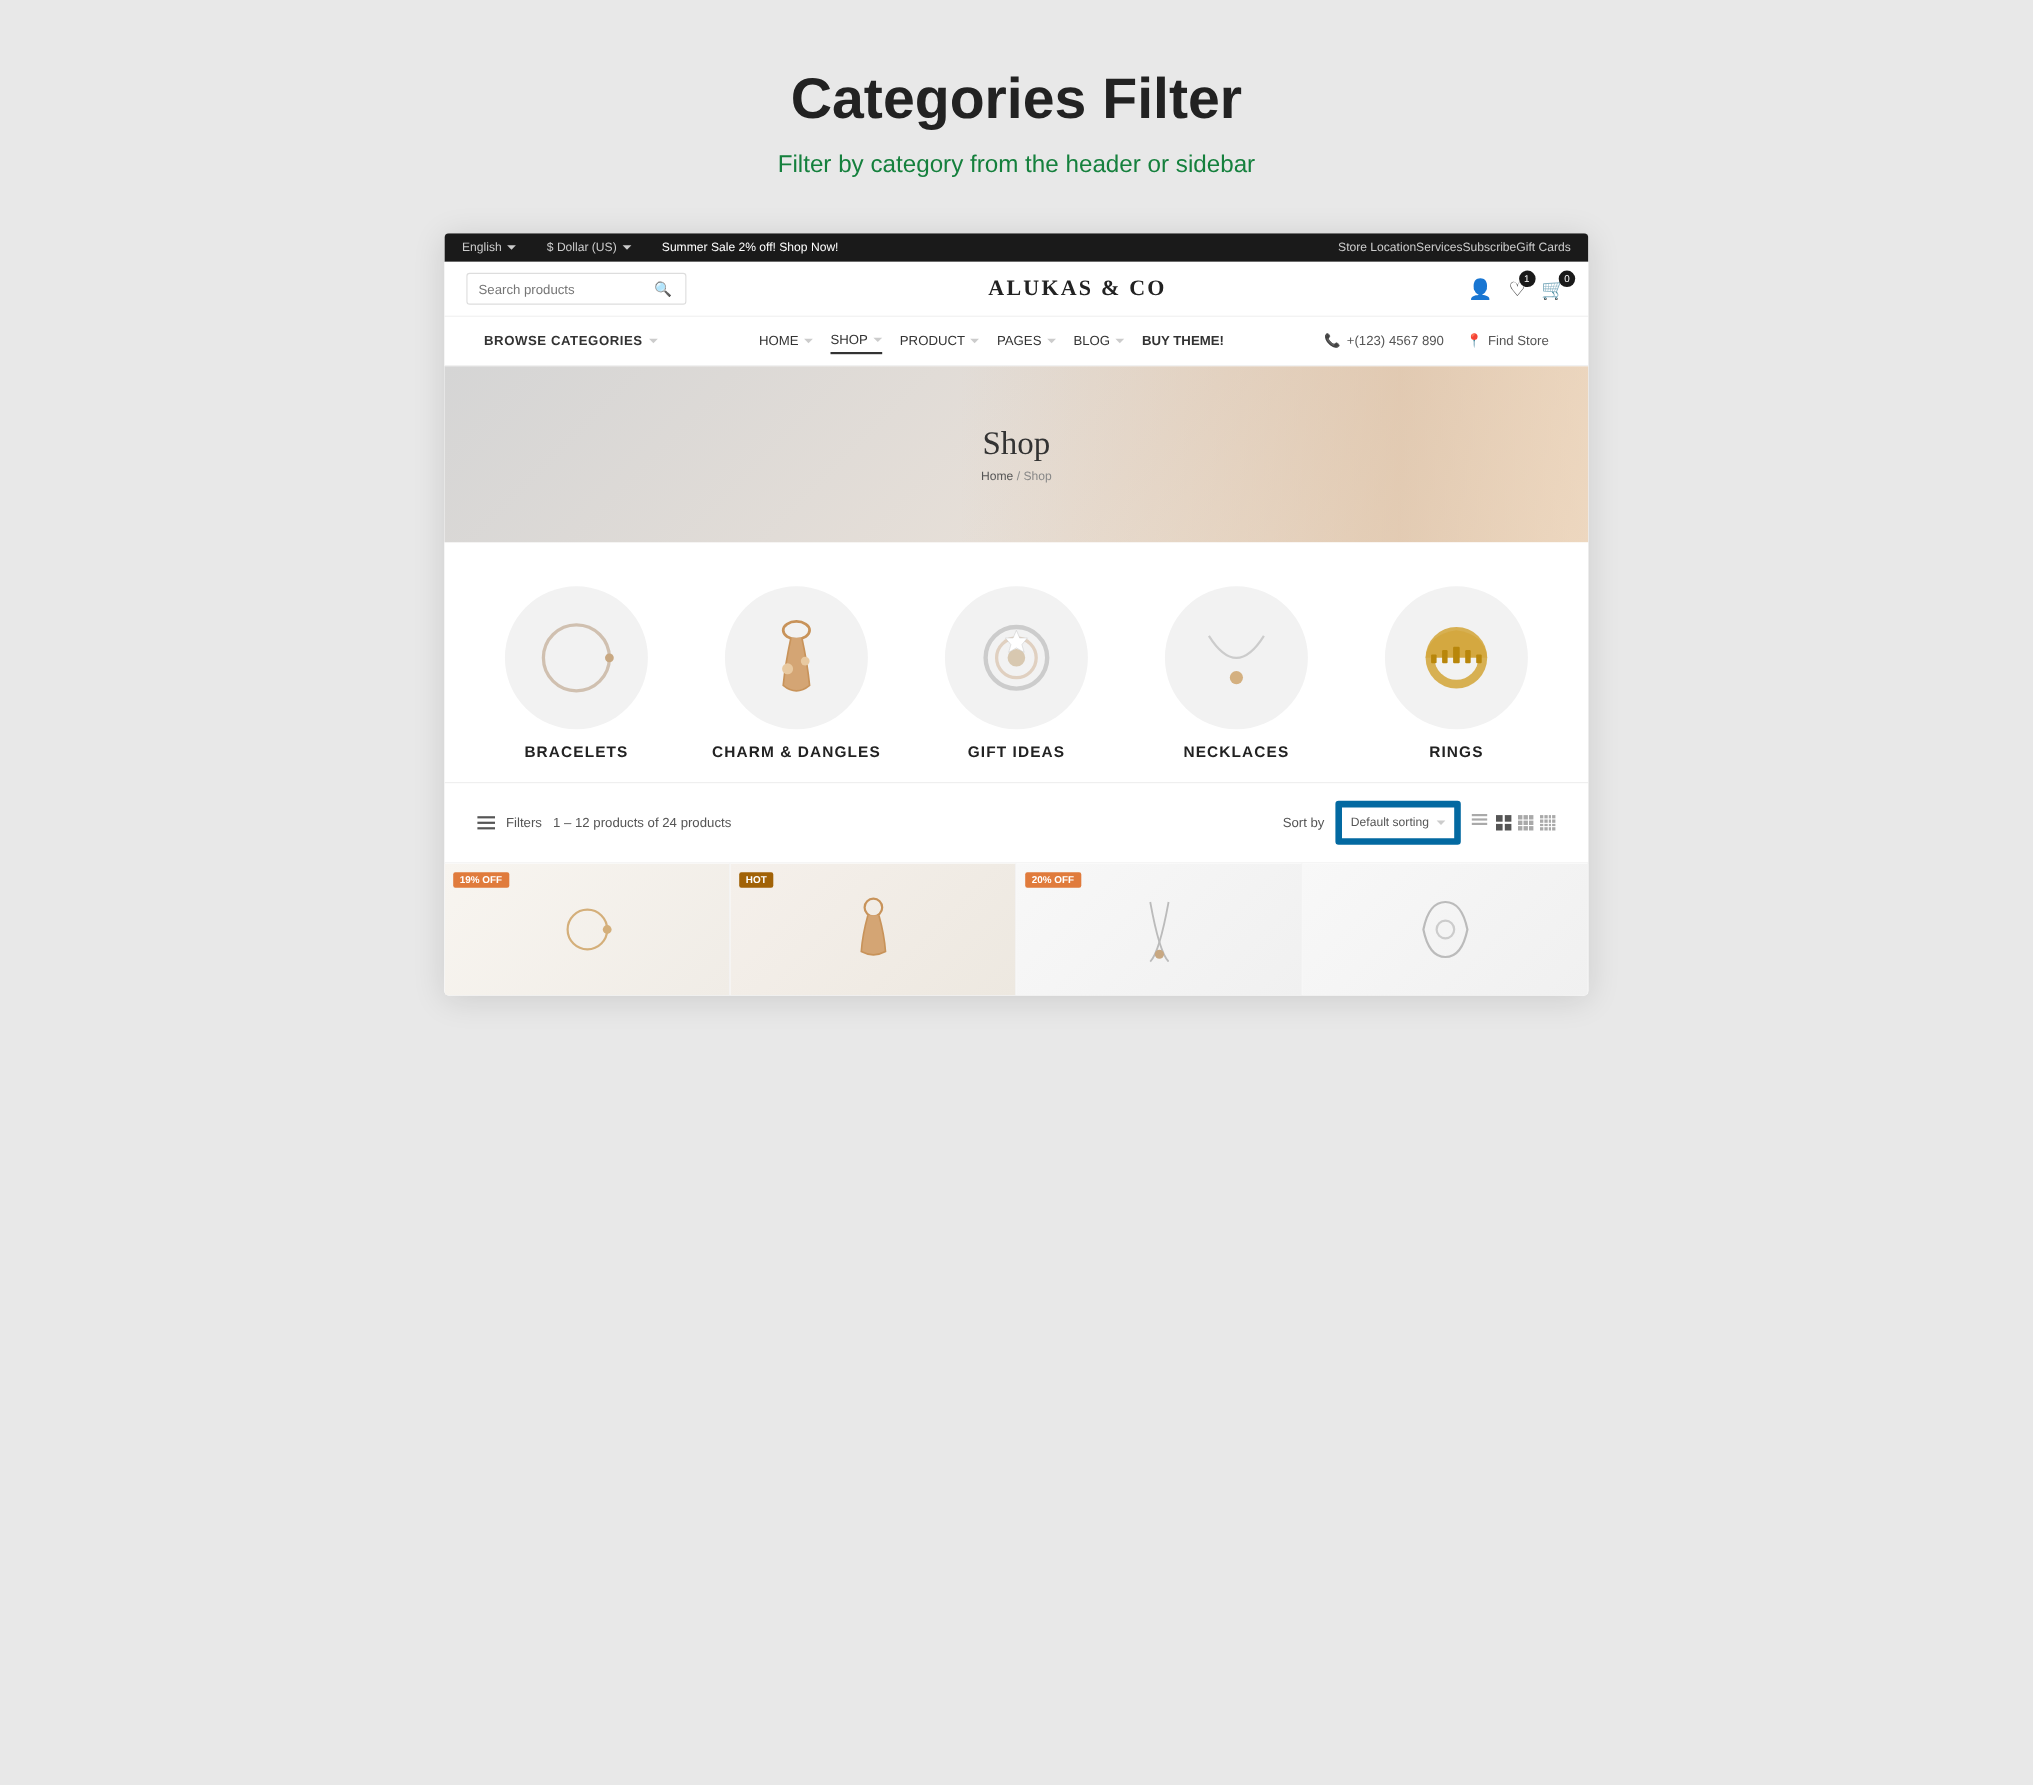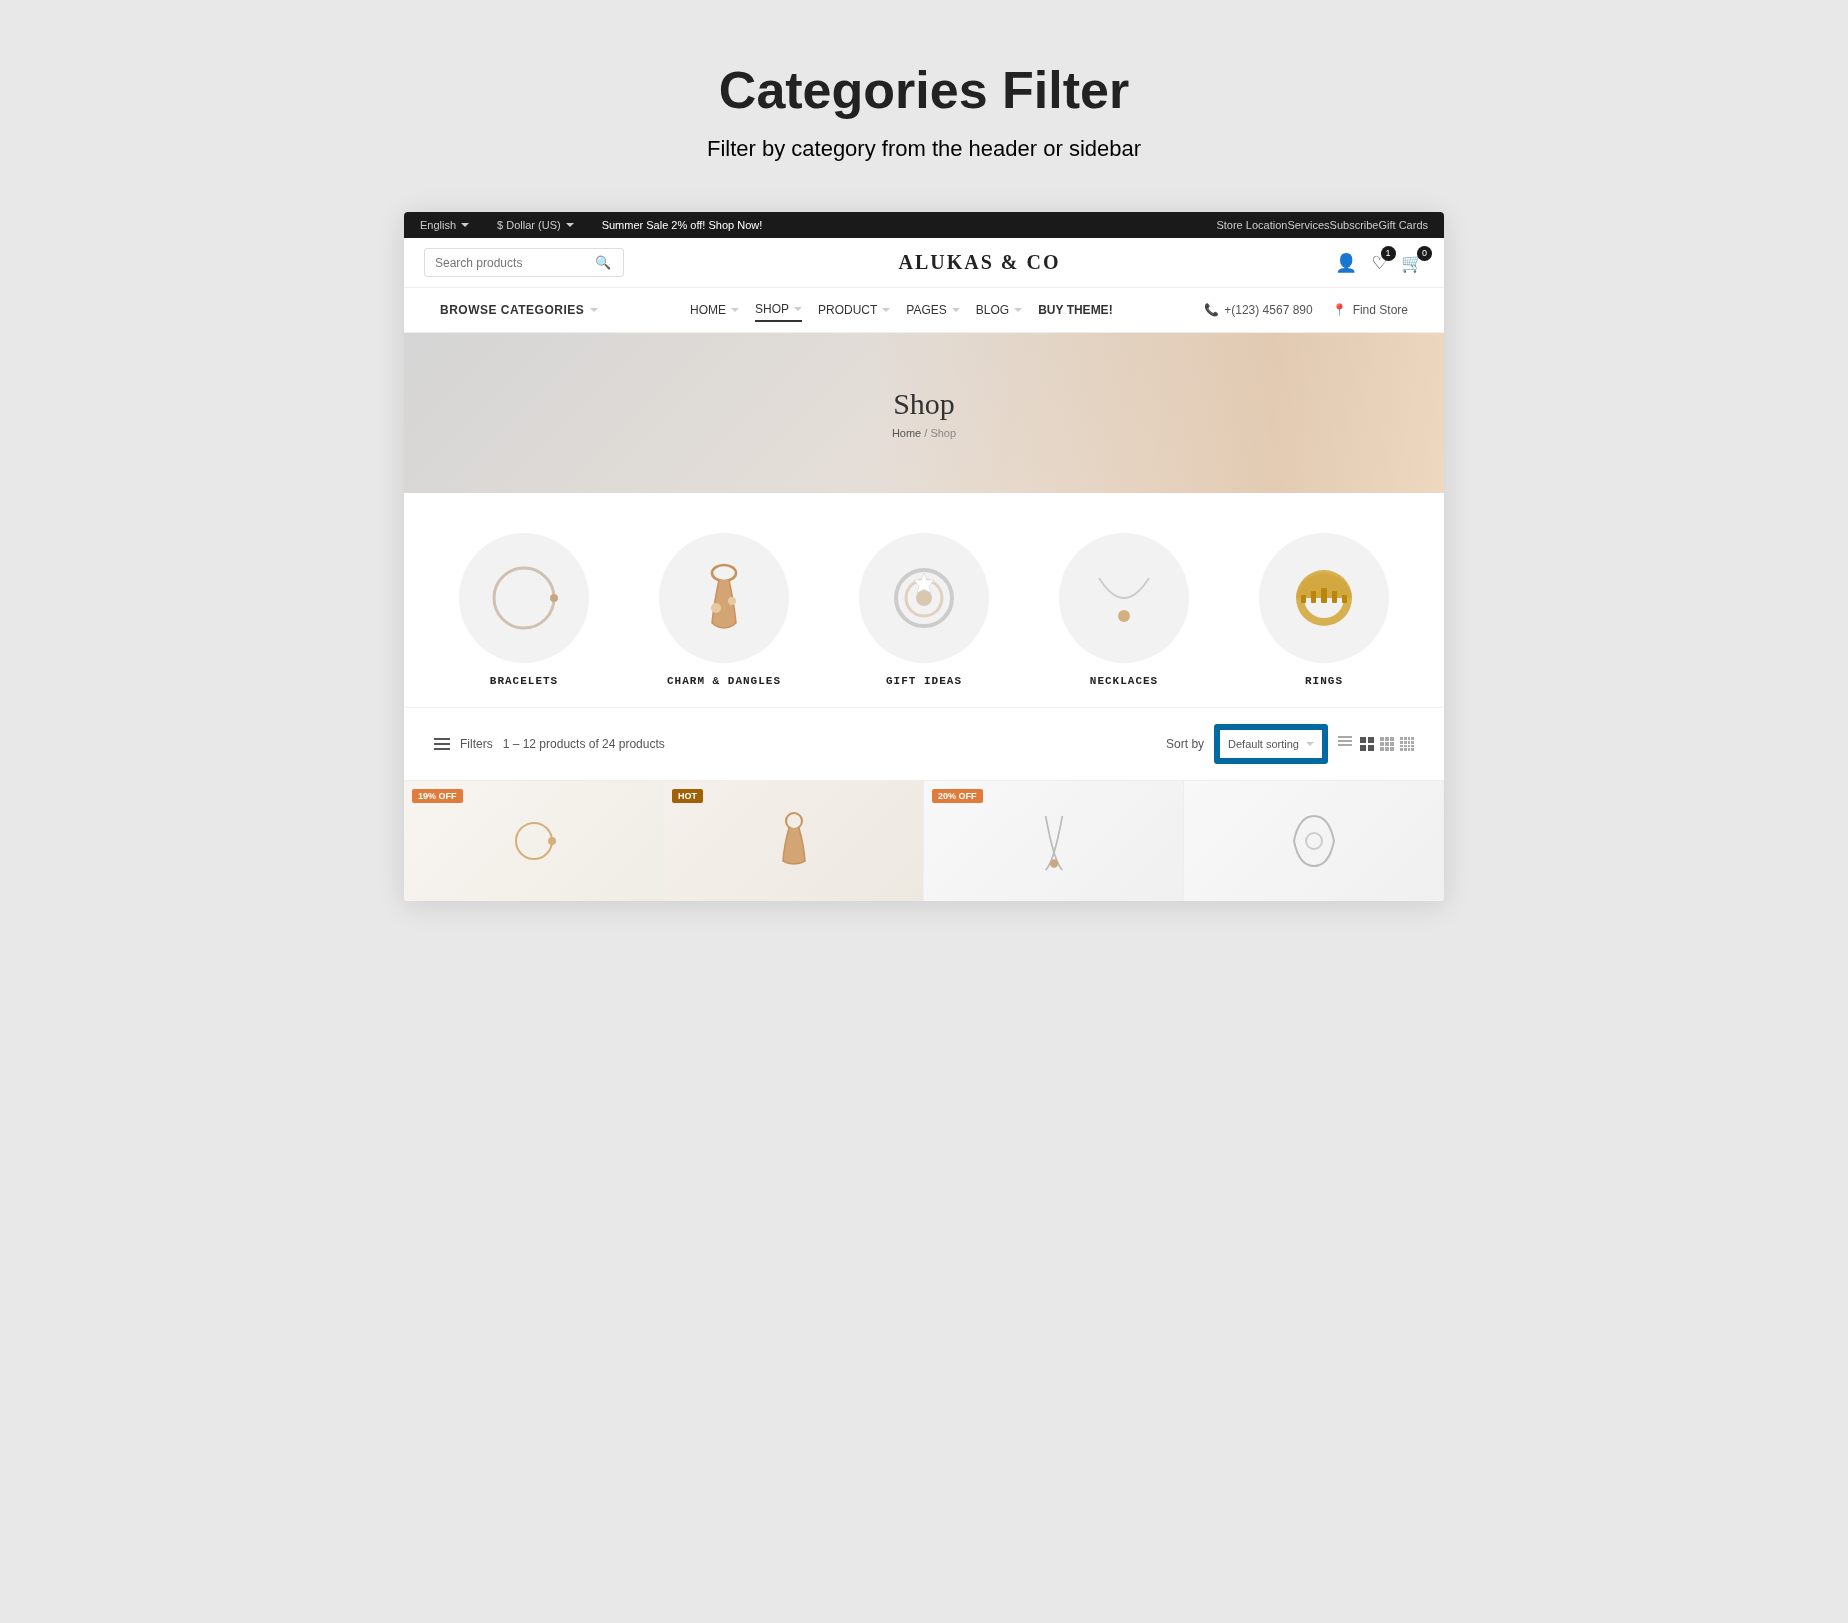--- a/index.html
+++ b/index.html
@@ -17,21 +17,21 @@
       font-size: 52px;
       font-weight: 800;
       color: #222;
       text-align: center;
       margin-bottom: 16px;
       font-family: 'Arial', sans-serif;
     }
 
     .page-subtitle {
       font-size: 22px;
-      color: #000000;
+      color: #15803d;
       text-align: center;
       margin-bottom: 50px;
       font-weight: 400;
       font-family: 'Arial', sans-serif;
     }
 
     .browser-window {
       width: 1040px;
       background: #fff;
       border-radius: 4px;
@@ -270,25 +270,25 @@
       width: 130px;
       height: 130px;
       border-radius: 50%;
       background: #f2f2f2;
       display: flex;
       align-items: center;
       justify-content: center;
       overflow: hidden;
     }
     .category-label {
-      font-size: 11px;
+      font-size: 14px;
       font-weight: 700;
       letter-spacing: 1px;
       color: #222;
-      font-family: Liberation Mono, monospace;
+      font-family: Liberation Sans, sans-serif;
       text-align: center;
       text-transform: uppercase;
     }
 
     
     .filter-bar {
       background: #fff;
       padding: 16px 30px;
       display: flex;
       align-items: center;

